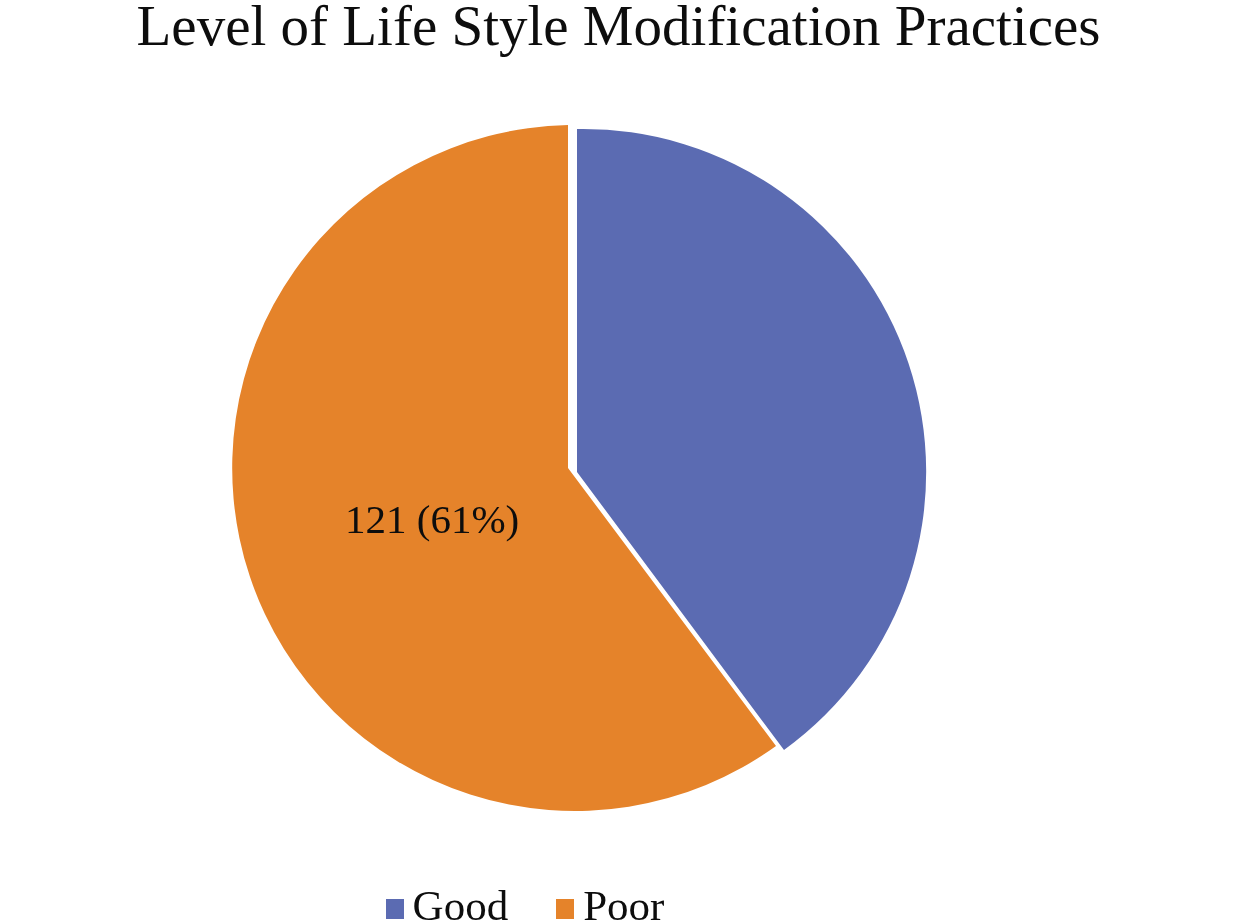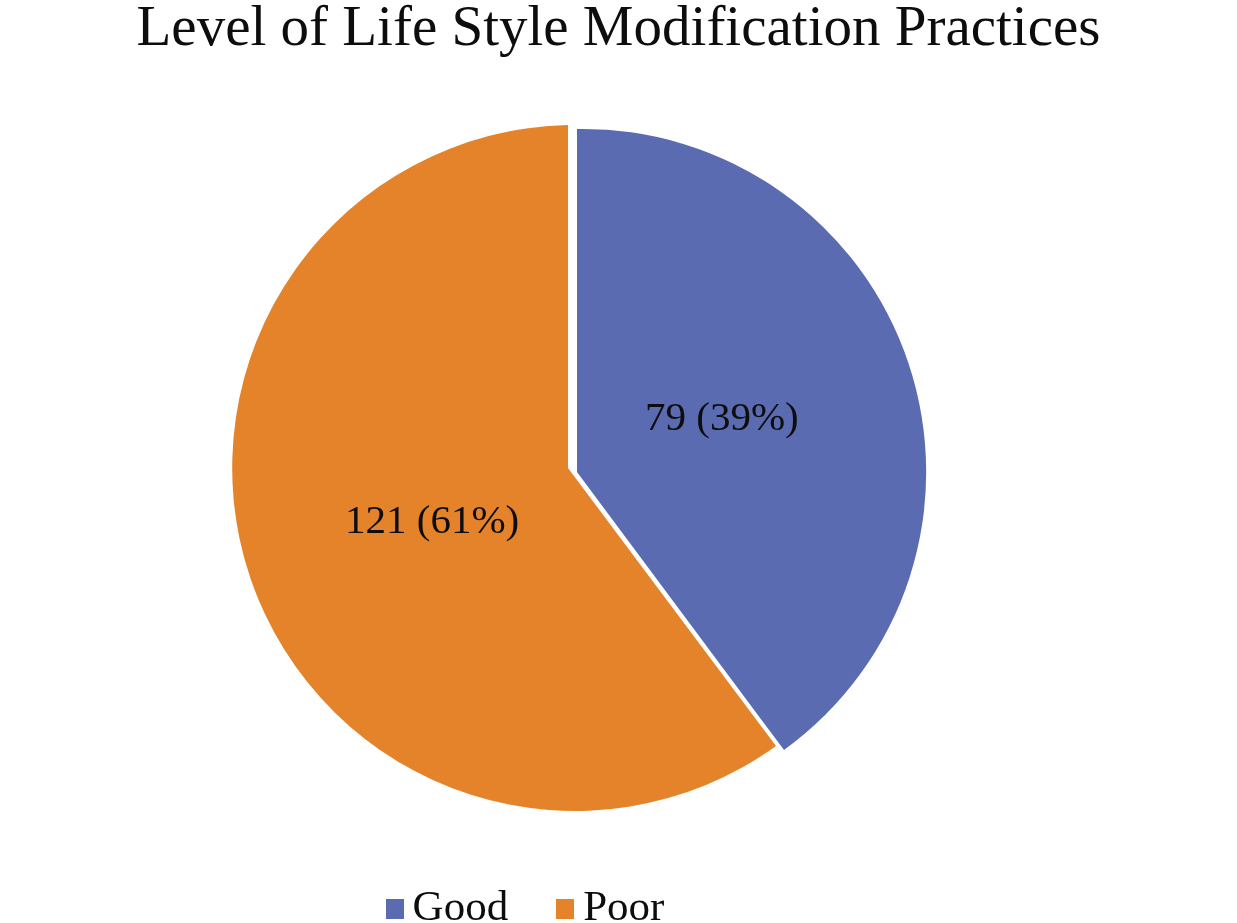--- a/index.html
+++ b/index.html
@@ -121,21 +121,20 @@
              L 577 472
              Z" fill="#5b6bb2"></path>
 
     <path d="M 568 125
              L 568 468
              L 776 746
              A 343 343 0 1 1 568 125
              Z" fill="#e5832a"></path>
   </svg>
 
-  <div class="slice-label" id="label-good">79 (39%)</div>
 
   <div class="slice-label" id="label-poor">121 (61%)</div>
 
 </div>
 
 <div id="legend">
 
   <div class="legend-entry">
     <span class="legend-swatch" style="background:#5b6bb2;"></span>
     <span class="legend-label">Good</span>

